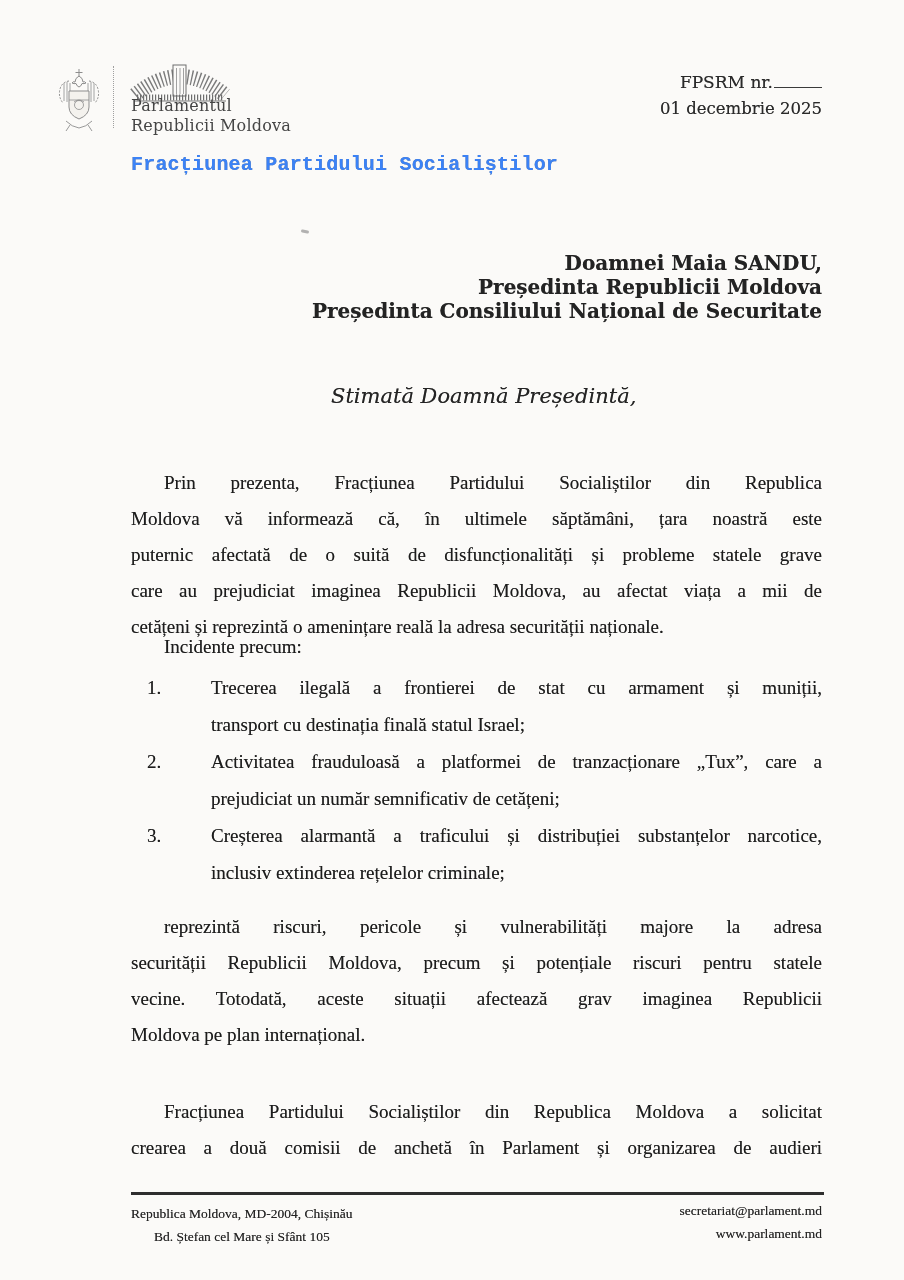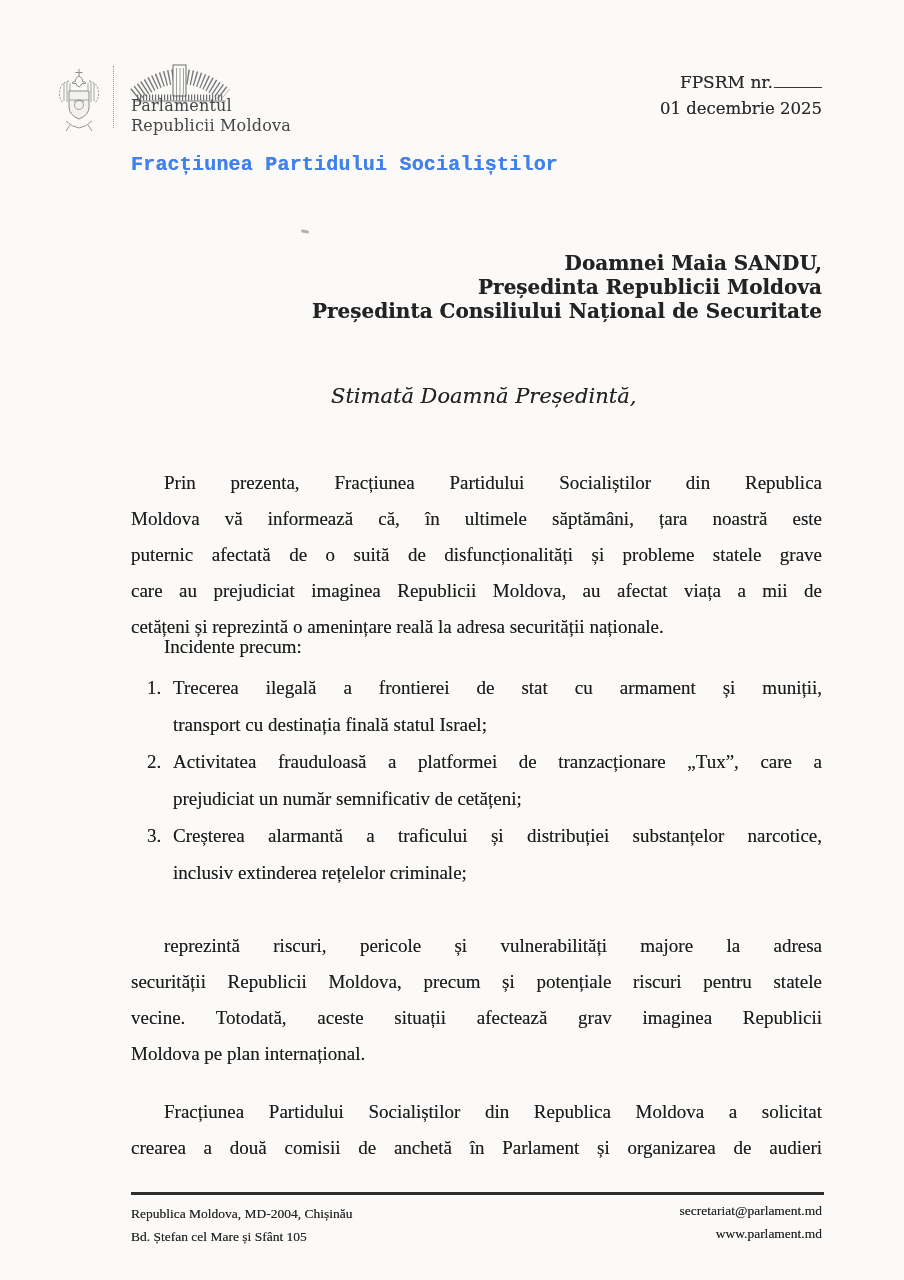--- a/index.html
+++ b/index.html
@@ -30,26 +30,26 @@
   .salutation{left:331px; top:384px; font-family:"DejaVu Serif", serif; font-weight:normal; font-style:italic; font-size:21px; color:#242424;}
 
   
   .para{left:131px; width:691px; font-size:19px;}
   .line{height:36px; line-height:36px; overflow:hidden; white-space:normal;}
   .jl{text-align:justify; text-align-last:justify;}
   .ind{text-indent:33px;}
 
   .list{left:131px; width:691px; font-size:19px;}
   .list-item{position:relative; padding-left:42px;}
-  .list-item .line{height:37px; line-height:37px;}
+  .list-item .line{height:37px; line-height:37px;margin-left:38px;}
   .num{position:absolute; left:16px; top:0; line-height:37px;}
 
   
   .footer-rule{left:131px; top:1192px; width:693px; height:3px; background:#2e2e2e;}
-  .footer-left{left:131px; top:1202px; font-size:13.5px; line-height:23px; color:#242424;}
+  .footer-left{left:131px; top:1202px; font-size:13.5px; line-height:23px; color:#242424;text-align:center;}
   .footer-right{right:82px; top:1199px; text-align:right; font-size:13.5px; line-height:23px; color:#242424;margin-left:36px;}
 
   .artifact{background:#8a8a8a; opacity:.65; border-radius:2px;}
   svg{display:block;}
 </style>
 </head>
 <body>
 
 <div class="page">
 
@@ -126,21 +126,21 @@
       <div class="line jl">Activitatea frauduloasă a platformei de tranzacționare „Tux”, care a</div>
       <div class="line">prejudiciat un număr semnificativ de cetățeni;</div>
     </div>
     <div class="list-item">
       <span class="num">3.</span>
       <div class="line jl">Creșterea alarmantă a traficului și distribuției substanțelor narcotice,</div>
       <div class="line">inclusiv extinderea rețelelor criminale;</div>
     </div>
   </div>
 
-  <div class="abs para" style="top:909px;margin-top:19px;">
+  <div class="abs para" style="top:909px;">
     <div class="line jl ind">reprezintă riscuri, pericole și vulnerabilități majore la adresa</div>
     <div class="line jl">securității Republicii Moldova, precum și potențiale riscuri pentru statele</div>
     <div class="line jl">vecine. Totodată, aceste situații afectează grav imaginea Republicii</div>
     <div class="line">Moldova pe plan internațional.</div>
   </div>
 
   <div class="abs para" style="top:1094px;">
     <div class="line jl ind">Fracțiunea Partidului Socialiștilor din Republica Moldova a solicitat</div>
     <div class="line jl">crearea a două comisii de anchetă în Parlament și organizarea de audieri</div>
   </div>

